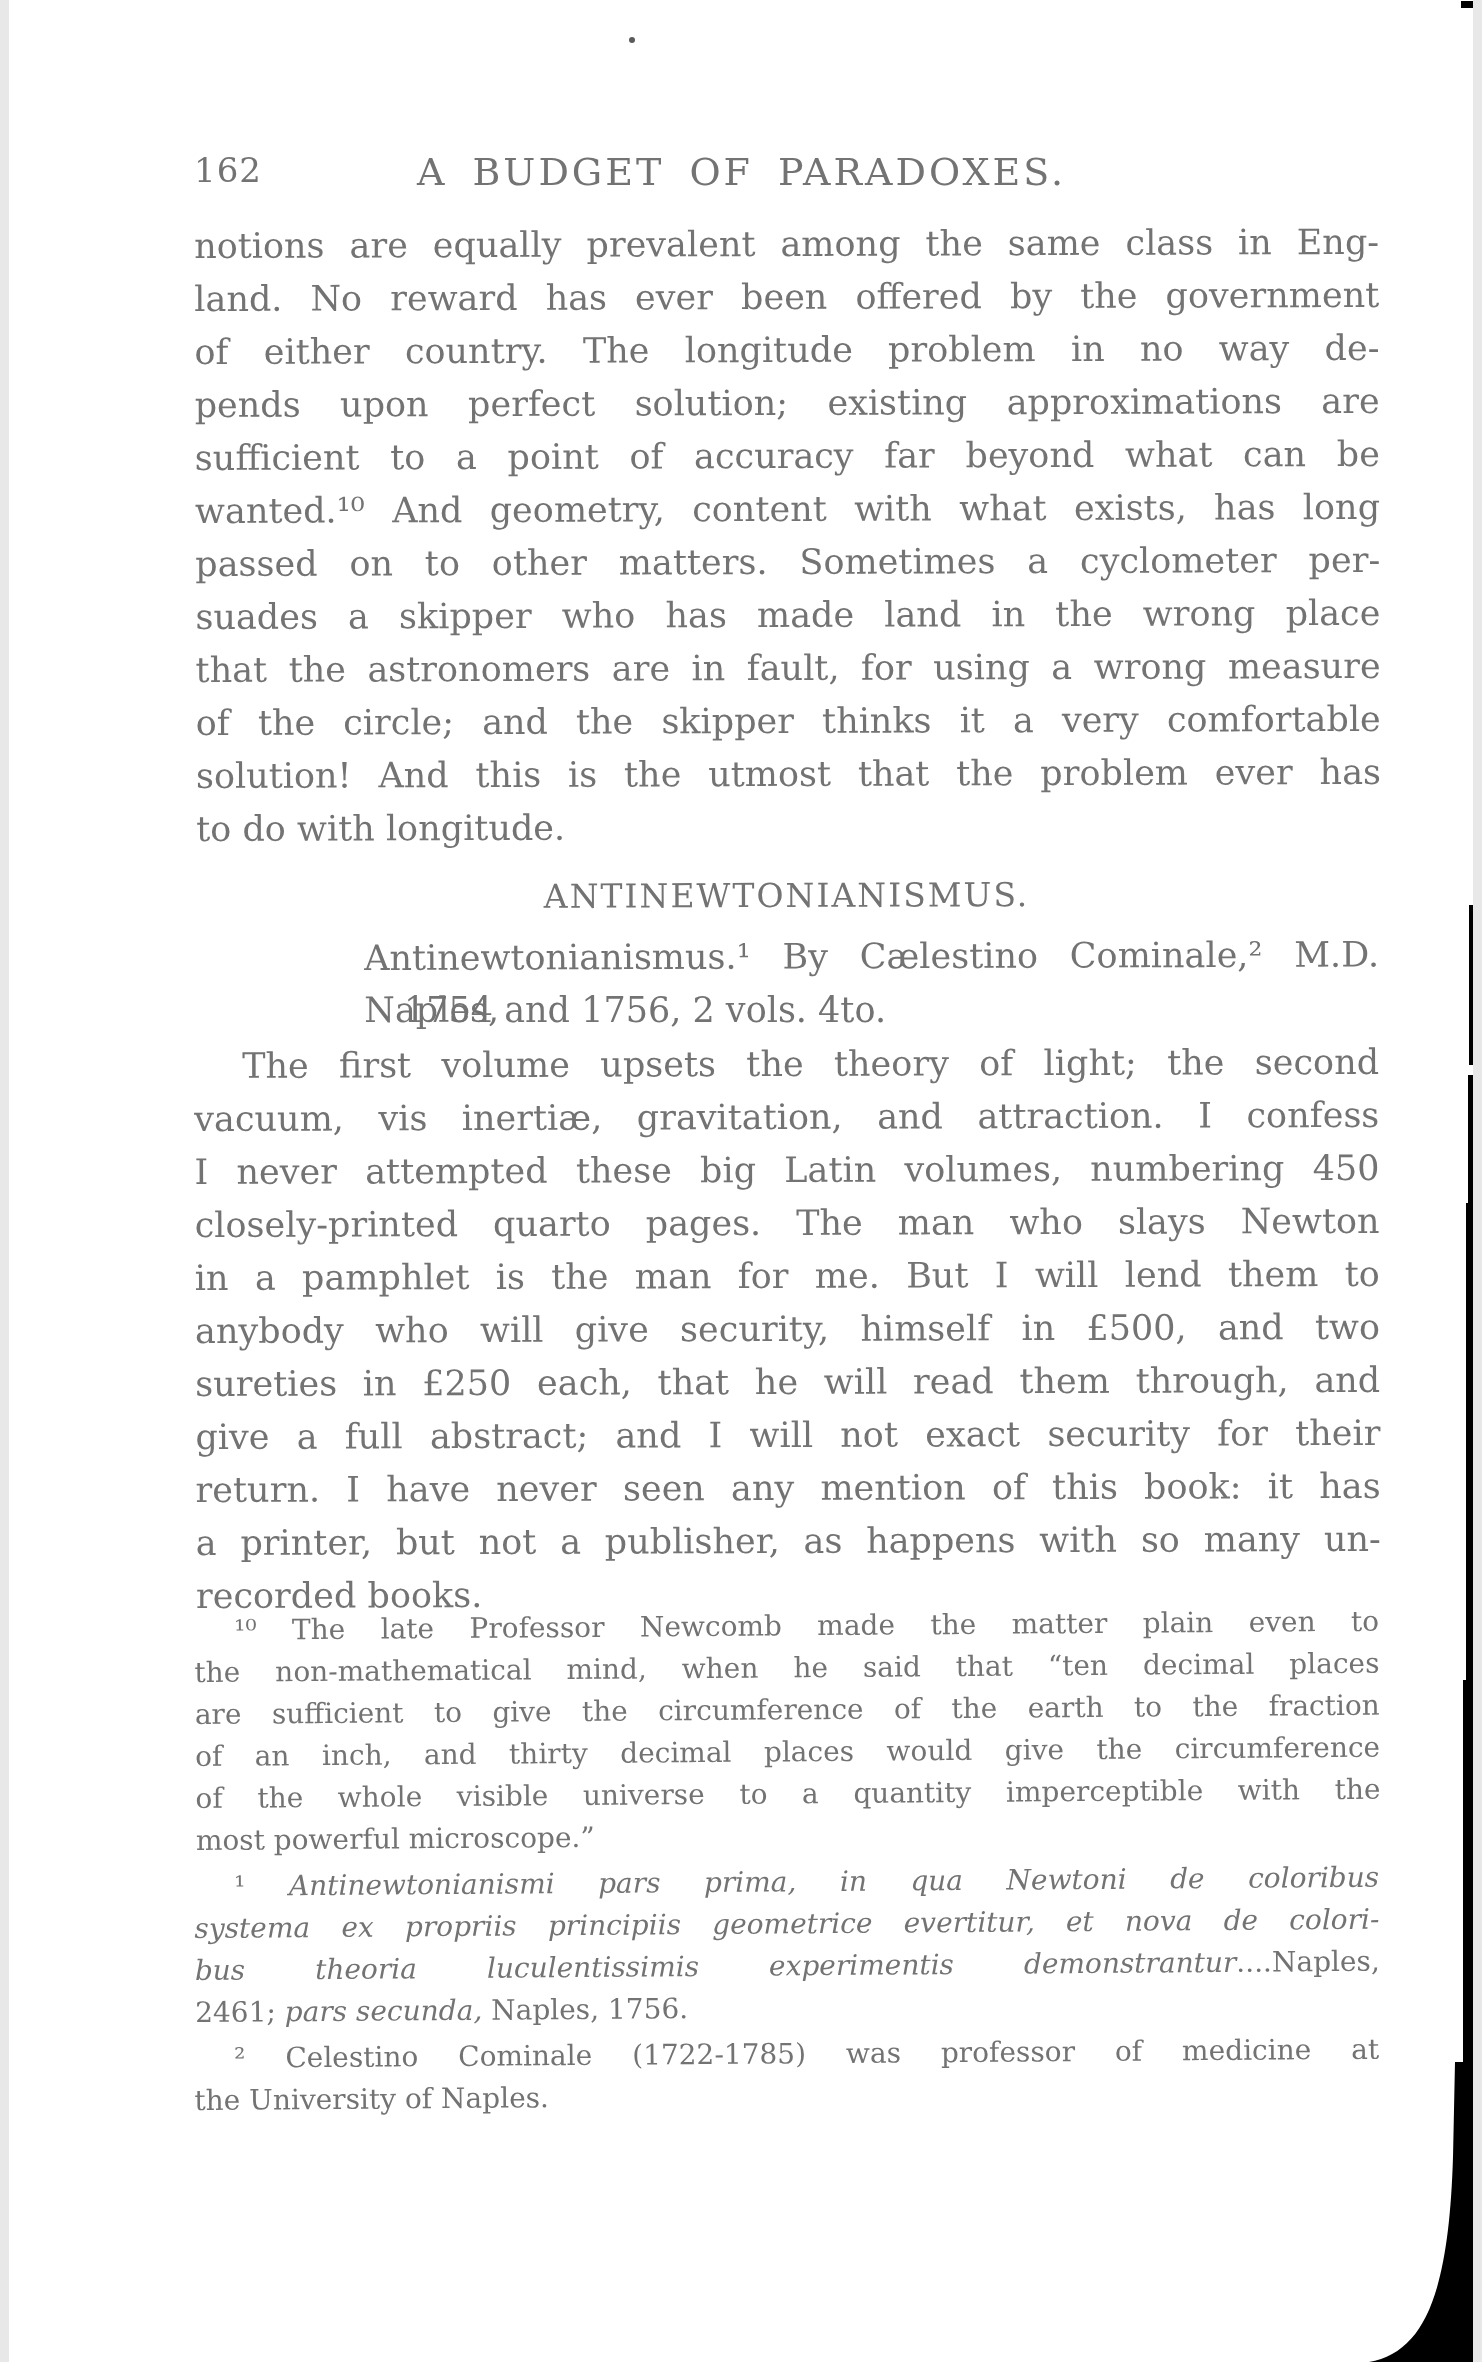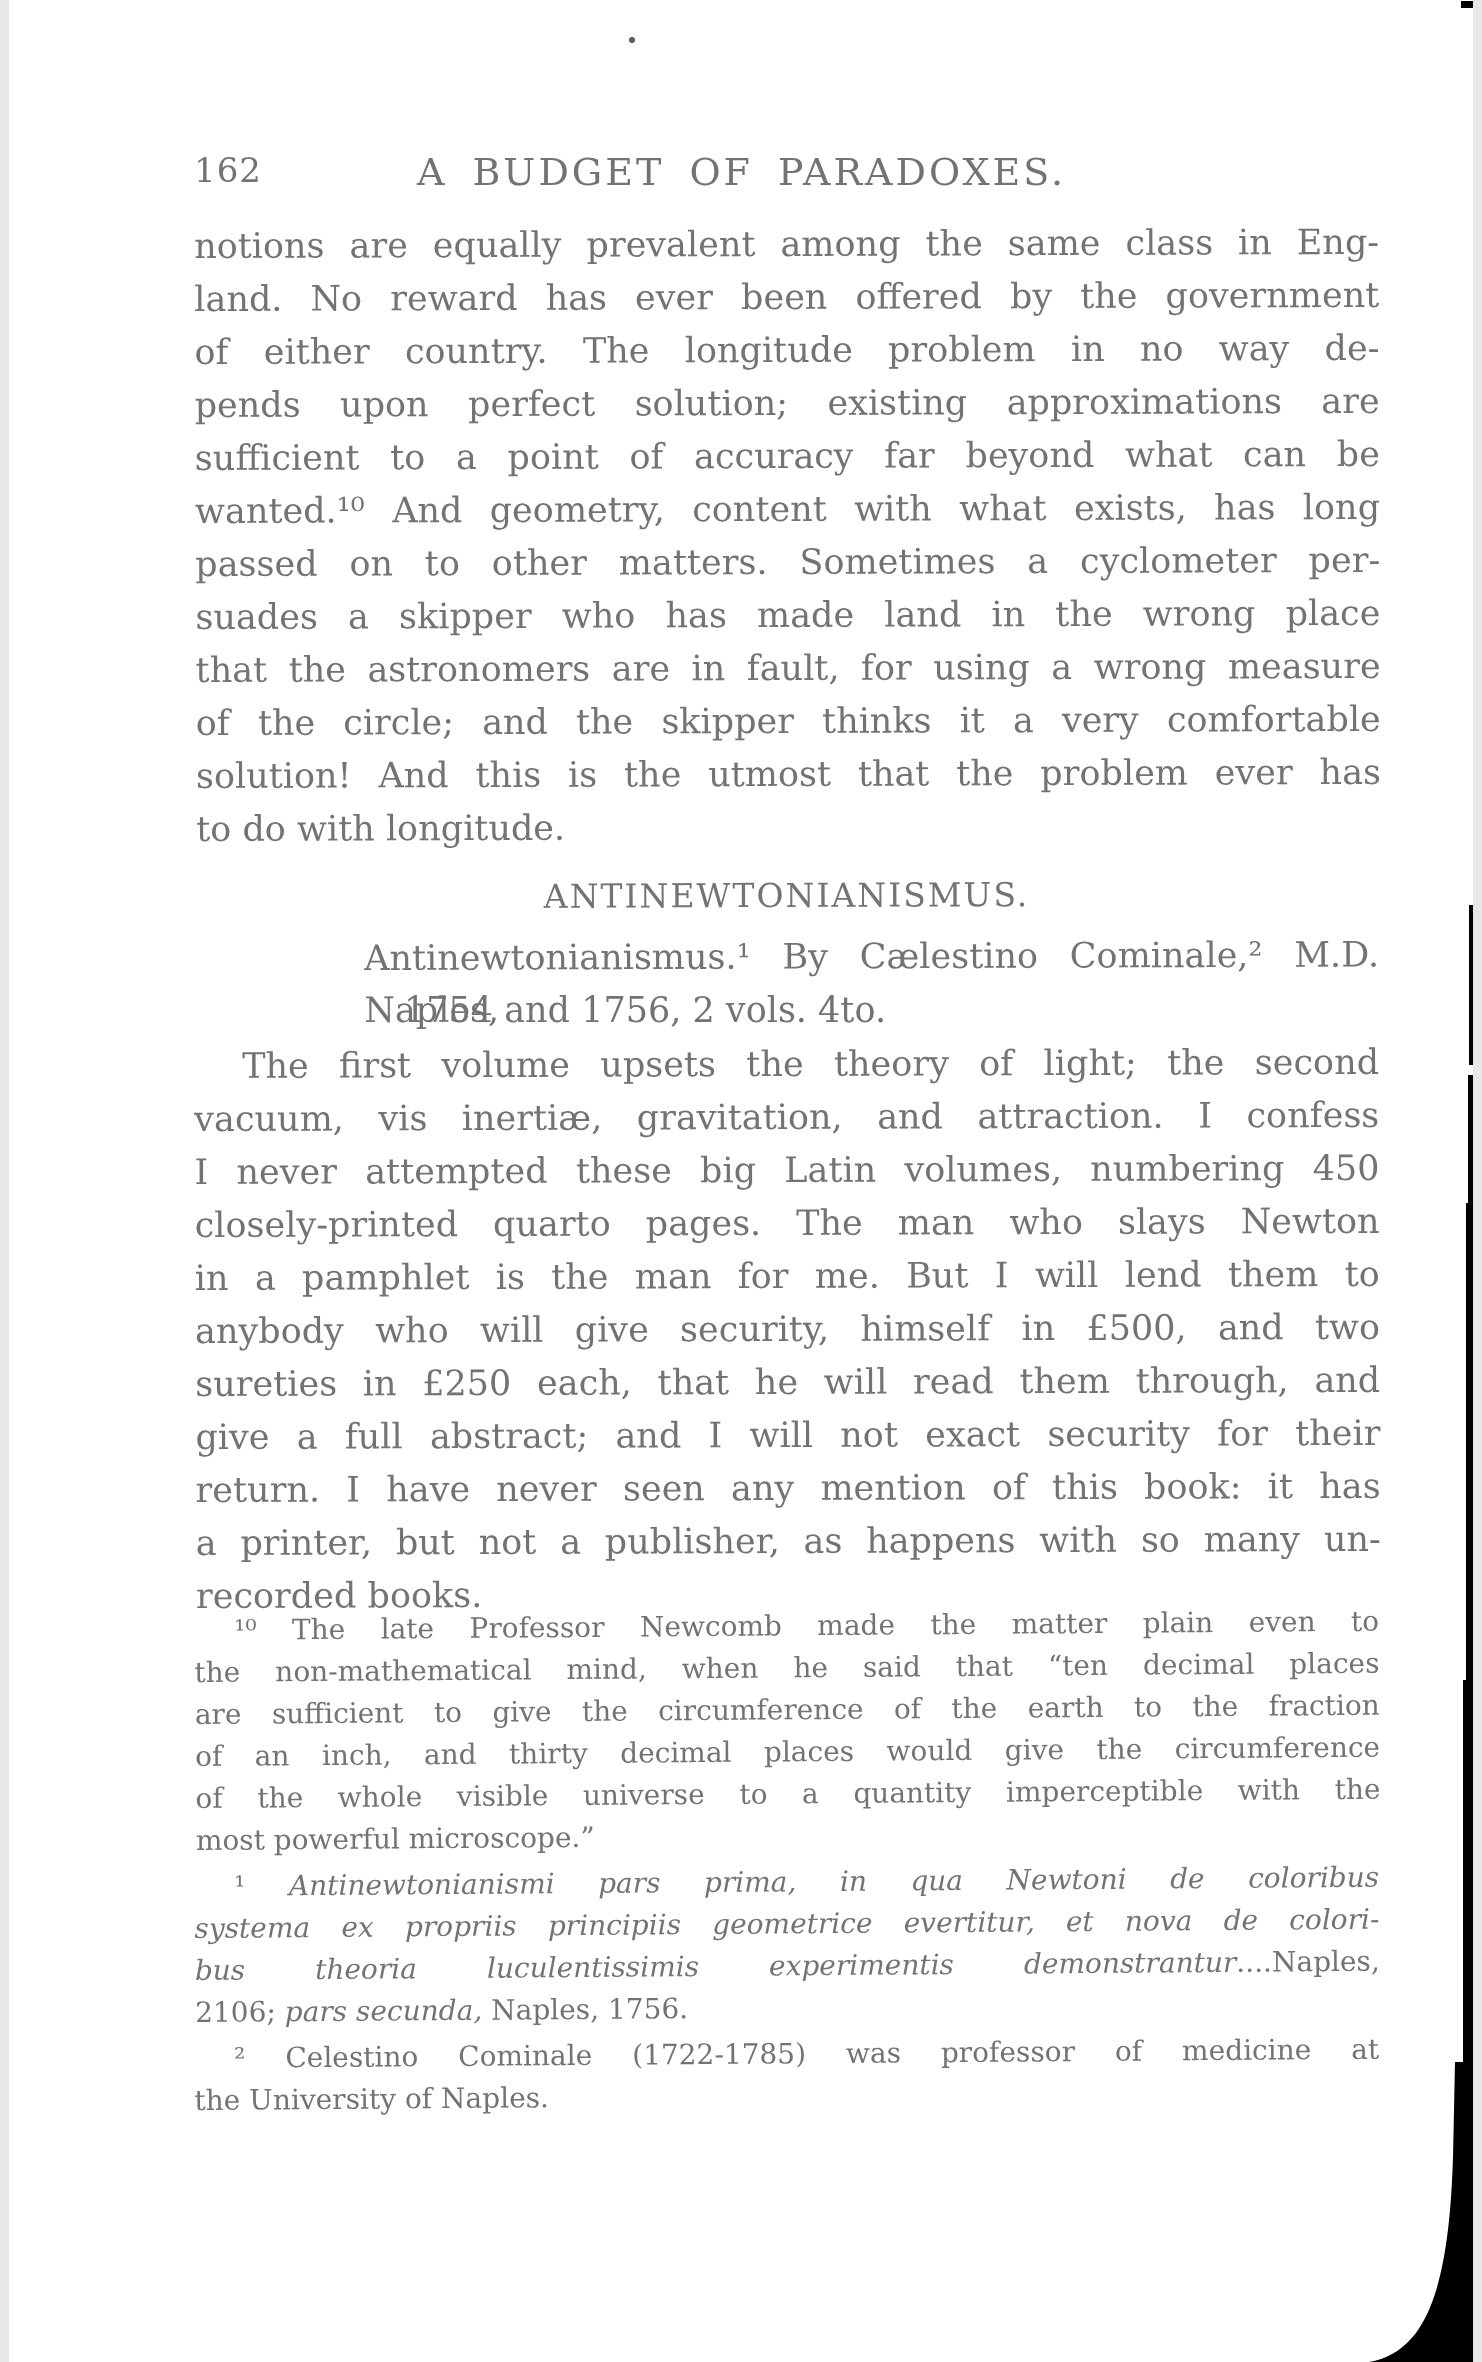--- a/index.html
+++ b/index.html
@@ -113,21 +113,21 @@
       <div class="tl">the non-mathematical mind, when he said that “ten decimal places</div>
       <div class="tl">are sufficient to give the circumference of the earth to the fraction</div>
       <div class="tl">of an inch, and thirty decimal places would give the circumference</div>
       <div class="tl">of the whole visible universe to a quantity imperceptible with the</div>
       <div class="tl last">most powerful microscope.”</div>
     </div>
   <div class="abs col fn fn1">
       <div class="tl"><span>¹ </span><span class="it">Antinewtonianismi pars prima, in qua Newtoni de coloribus</span></div>
       <div class="tl"><span class="it">systema ex propriis principiis geometrice evertitur, et nova de colori-</span></div>
       <div class="tl"><span class="it">bus theoria luculentissimis experimentis demonstrantur</span><span>....Naples,</span></div>
-      <div class="tl last"><span>2106; </span><span class="it">pars secunda,</span><span> Naples, 1756.</span></div>
+      <div class="tl last"><span>2461; </span><span class="it">pars secunda,</span><span> Naples, 1756.</span></div>
     </div>
   <div class="abs col fn fn2">
       <div class="tl">² Celestino Cominale (1722-1785) was professor of medicine at</div>
       <div class="tl last">the University of Naples.</div>
     </div>
 
   <div class="abs ink dash-top-right"></div>
   <div class="abs speck"></div>
   <div class="abs ink edge-a"></div>
   <div class="abs ink edge-b"></div>

